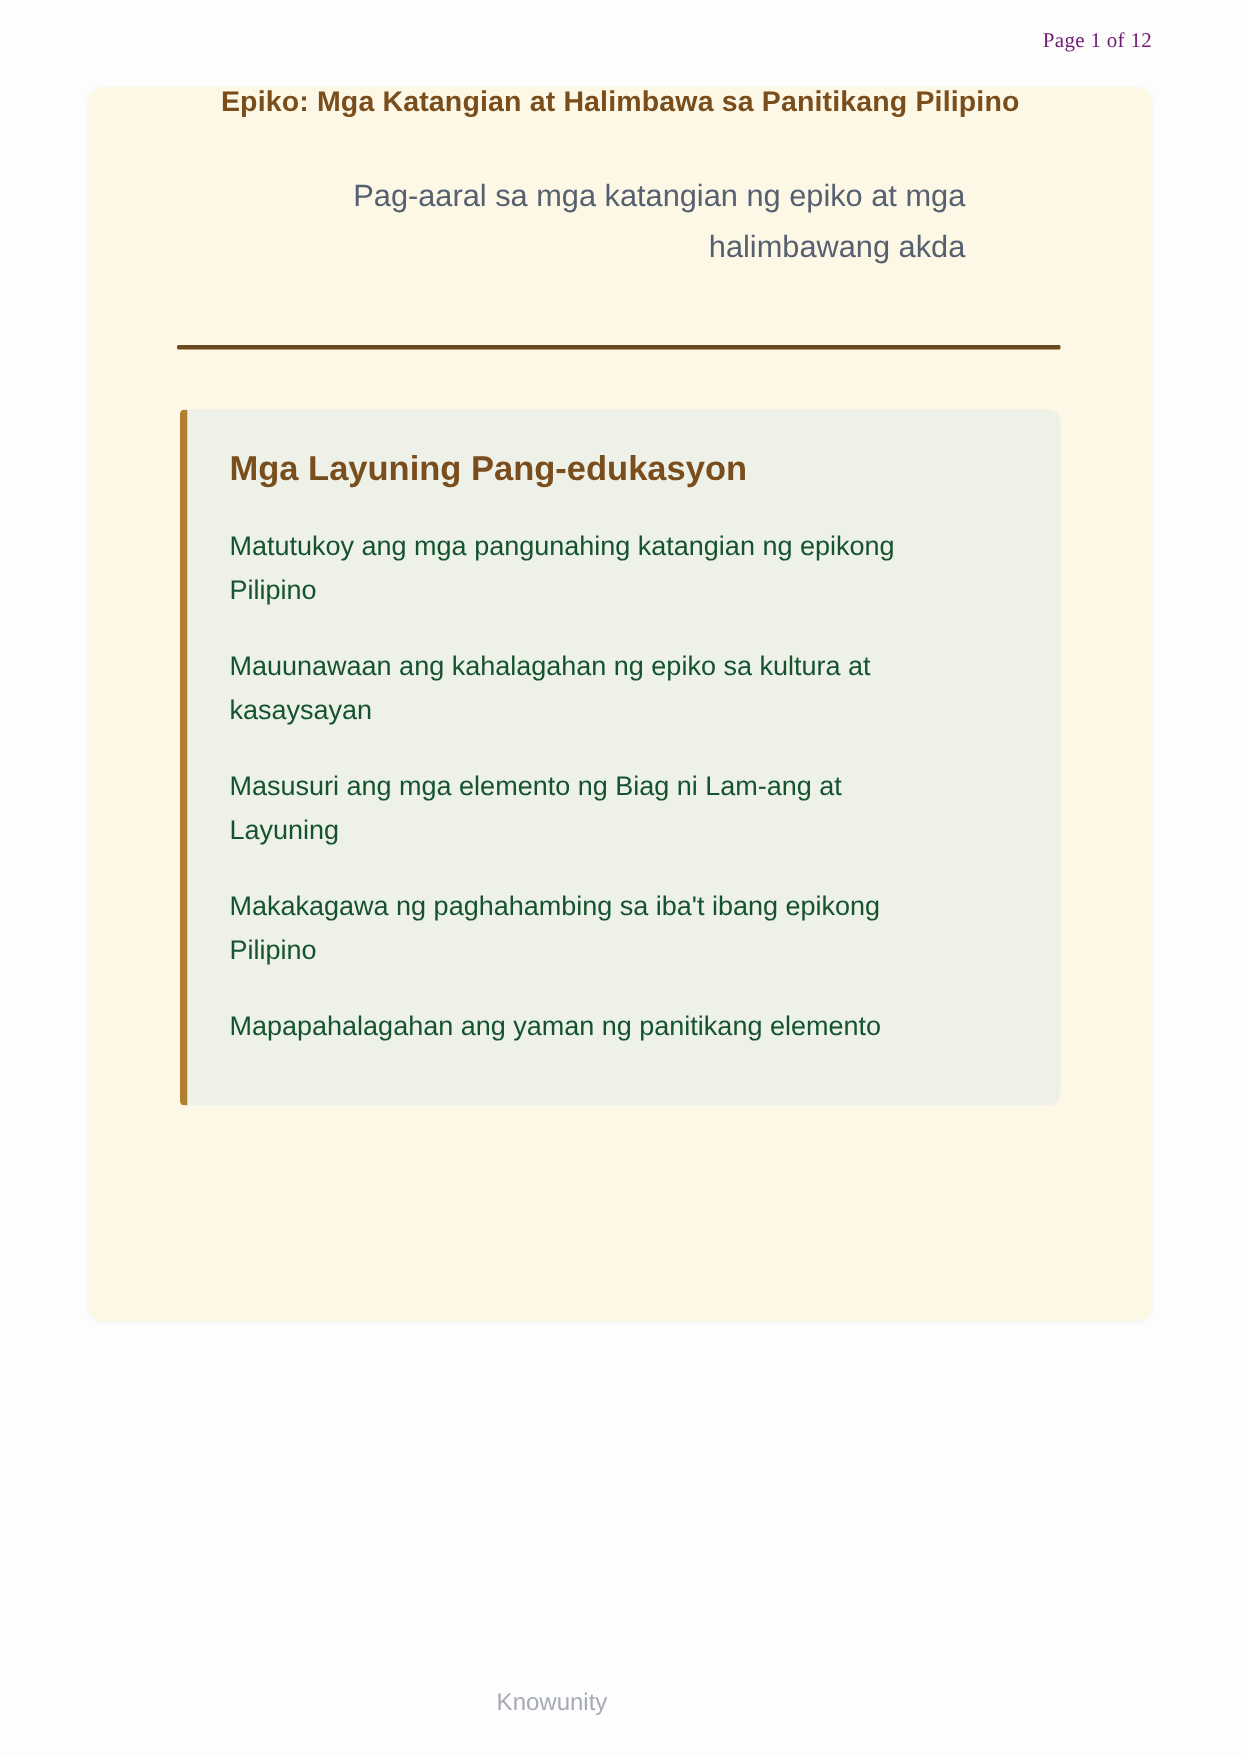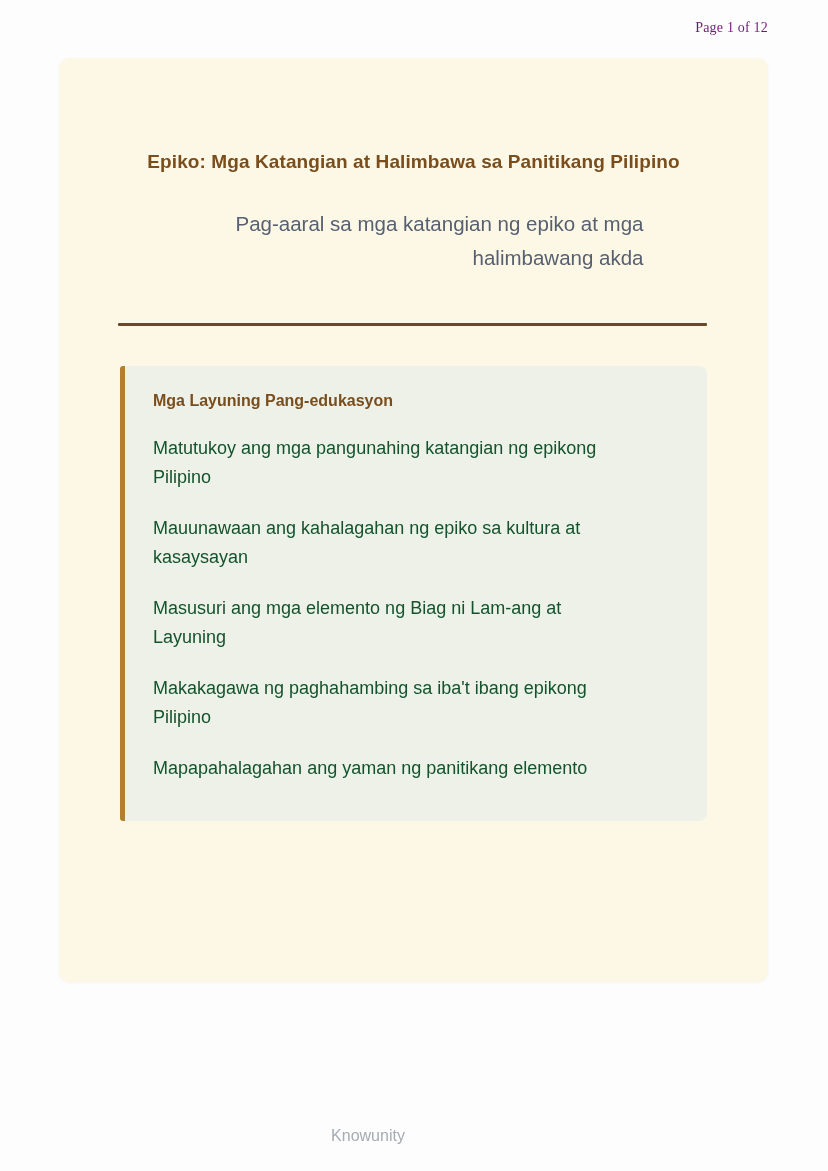--- a/index.html
+++ b/index.html
@@ -21,25 +21,24 @@
     font-family: "Liberation Serif", serif;
     font-size: 14px;
     color: #701a75;
     letter-spacing: 0.2px;
   }
   .sheet {
     position: absolute;
     left: 59px;
     top: 58px;
     width: 709px;
-    height: 924px;
+    height: 823px;
     background: #fdf8e6;
     border-radius: 10px;
     box-sizing: border-box;
-    padding-top: 93px;
     box-shadow: 0 1px 3px rgba(0,0,0,0.04);
   }
   .doc-title {
     margin: 0;
     text-align: center;
     font-size: 19px;
     font-weight: bold;
     color: #7a4d1c;
     letter-spacing: 0.1px;
   }
@@ -61,21 +60,21 @@
   .objectives {
     margin: 40px 61px 0 61px;
     background: #edf1e8;
     border-left: 5px solid #b0802f;
     border-radius: 3px 8px 8px 3px;
     padding: 26px 40px 38px 28px;
     box-sizing: border-box;
   }
   .objectives-heading {
     margin: 0 0 24px 0;
-    font-size: 16px;
+    font-size: 23px;
     font-weight: bold;
     color: #7a4d1c;
   }
   .objective-item {
     margin: 0 0 22px 0;
     font-size: 18px;
     line-height: 29px;
     color: #14532d;
     max-width: 480px;
   }

